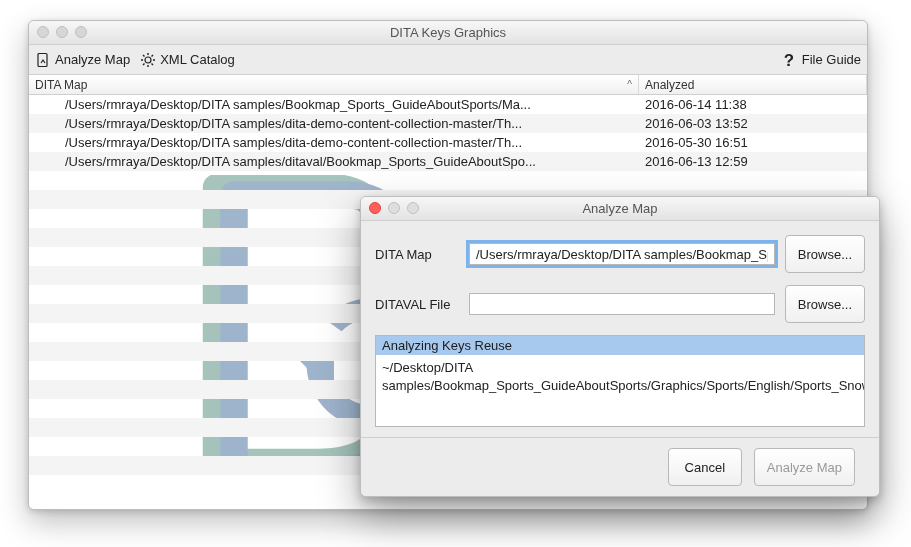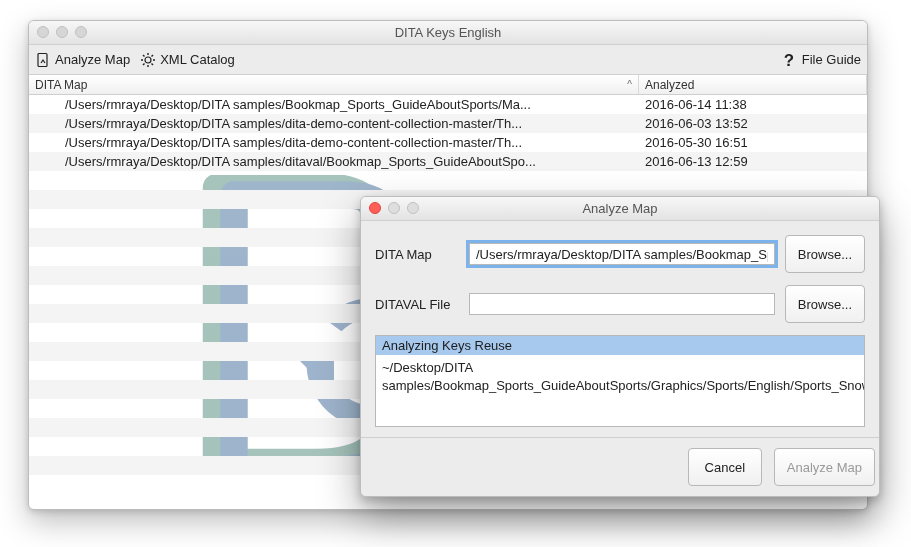--- a/index.html
+++ b/index.html
@@ -189,37 +189,37 @@
     color:#1c1c1c;
     padding:2px 6px;
   }
   .status-body {
     padding:4px 6px;
     color:#222;
     line-height:1.35;
   }
   .dialog-footer {
     border-top:1px solid #cfcfcf;
-    padding:10px 4px;
+    padding:10px 24px;
     display:flex; justify-content:flex-end; gap:12px;
     background: var(--mac-bg);
   }
 </style>
 </head>
 <body>
 
 <div class="main-window">
 
   <div class="titlebar">
     <div class="traffic">
       <span></span>
       <span></span>
       <span></span>
     </div>
-    <div class="title">DITA Keys English</div>
+    <div class="title">DITA Keys Graphics</div>
   </div>
 
   <div class="toolbar">
     <div class="tool-item">
       <svg viewBox="0 0 16 16">
         <rect x="3" y="1.5" width="9" height="13" rx="1" fill="none" stroke="#222" stroke-width="1.2"></rect>
         <path d="M6 11 L8 8 L10 11" fill="none" stroke="#222" stroke-width="1.2"></path>
       </svg>
       <span>Analyze Map</span>
     </div>

